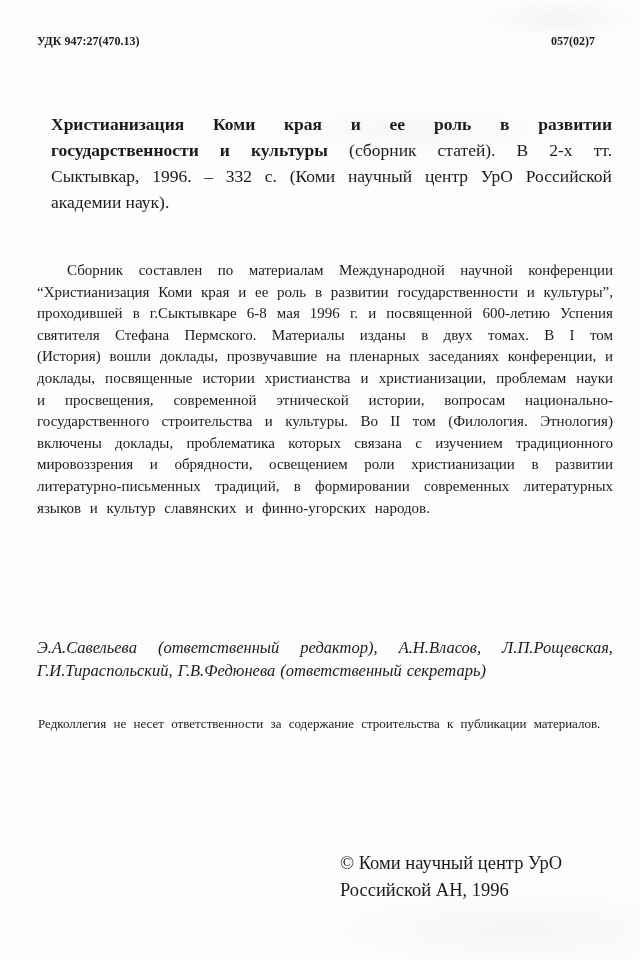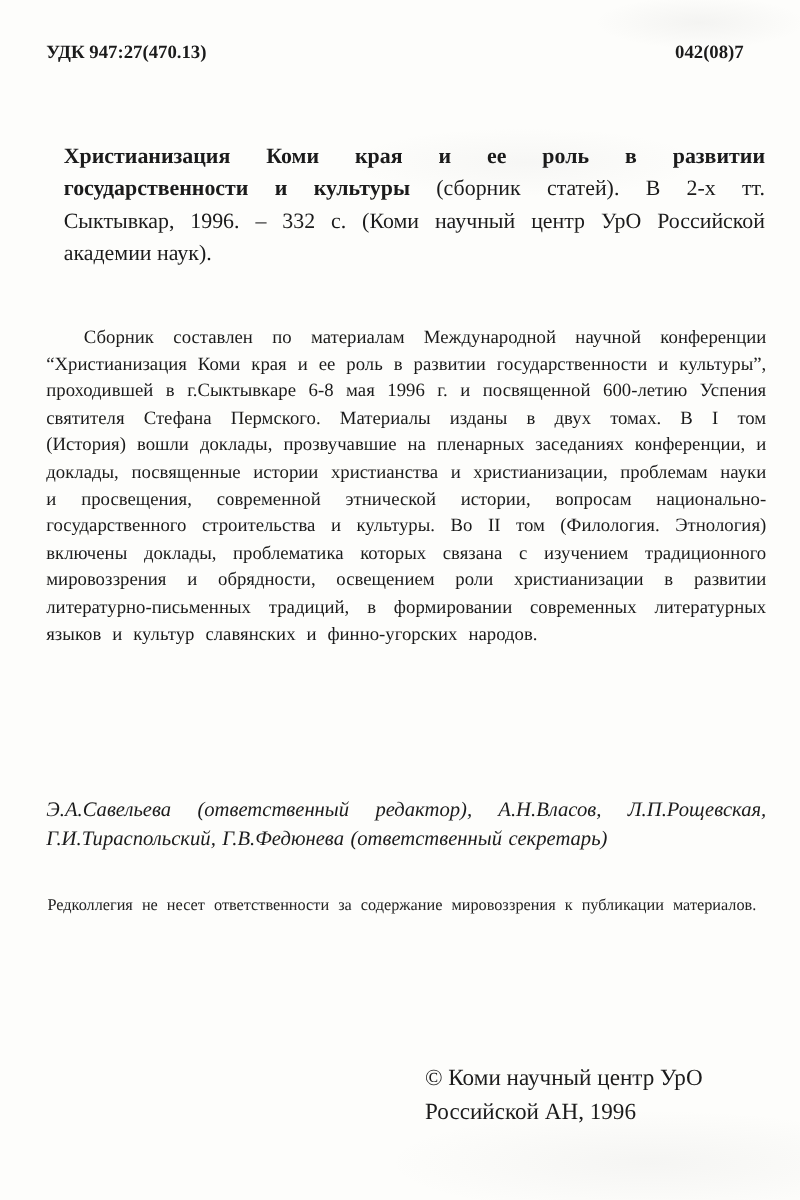--- a/index.html
+++ b/index.html
@@ -15,21 +15,21 @@
     background-image:
       radial-gradient(ellipse 120px 30px at 560px 18px, rgba(120,120,120,0.07), rgba(0,0,0,0) 70%),
       radial-gradient(ellipse 200px 40px at 420px 130px, rgba(130,130,130,0.05), rgba(0,0,0,0) 70%),
       radial-gradient(ellipse 300px 60px at 520px 930px, rgba(120,120,120,0.06), rgba(0,0,0,0) 70%);
     color: #1b1b1b;
     overflow: hidden;
   }
   .header-row {
     position: absolute; top: 34px; left: 37px; right: 45px;
     display: flex; justify-content: space-between; align-items: baseline;
-    font-weight: bold; font-size: 15px;
+    font-weight: bold; font-size: 12px;
   }
   .title-block {
     position: absolute; top: 111px; left: 37px; width: 575px;
     font-size: 17.5px; line-height: 26px;
   }
   .tline {
     text-align: justify;
     text-align-last: justify;
     white-space: nowrap;
     margin-left: 14px;
@@ -72,35 +72,35 @@
     text-align: left;
   }
 </style>
 </head>
 <body>
 
 <div class="page">
 
   <div class="header-row">
     <span>УДК 947:27(470.13)</span>
-    <span>042(08)7</span>
+    <span>057(02)7</span>
   </div>
 
   <div class="title-block">
     <div class="tline"><b>Христианизация Коми края и ее роль в развитии</b></div>
     <div class="tline"><b>государственности и культуры</b><span> (сборник статей). В 2-х тт.</span></div>
     <div class="tline">Сыктывкар, 1996. – 332 с. (Коми научный центр УрО Российской</div>
     <div class="tline last">академии наук).</div>
   </div>
 
   <p class="abstract">Сборник составлен по материалам Международной научной конференции “Христианизация Коми края и ее роль в развитии государственности и культуры”, проходившей в г.Сыктывкаре 6-8 мая 1996 г. и посвященной 600-летию Успения святителя Стефана Пермского. Материалы изданы в двух томах. В I том (История) вошли доклады, прозвучавшие на пленарных заседаниях конференции, и доклады, посвященные истории христианства и христианизации, проблемам науки и просвещения, современной этнической истории, вопросам национально-государственного строительства и культуры. Во II том (Филология. Этнология) включены доклады, проблематика которых связана с изучением традиционного мировоззрения и обрядности, освещением роли христианизации в развитии литературно-письменных традиций, в формировании современных литературных языков и культур славянских и финно-угорских народов.</p>
 
 
   <p class="editors">Э.А.Савельева (ответственный редактор), А.Н.Власов, Л.П.Рощевская, Г.И.Тираспольский, Г.В.Федюнева (ответственный секретарь)</p>
 
-  <p class="disclaimer">Редколлегия не несет ответственности за содержание мировоззрения к публикации материалов.</p>
+  <p class="disclaimer">Редколлегия не несет ответственности за содержание строительства к публикации материалов.</p>
 
   <div class="copyright">
     <div>© Коми научный центр УрО</div>
     <div>Российской АН, 1996</div>
   </div>
 
 </div>
 
 </body></html>

